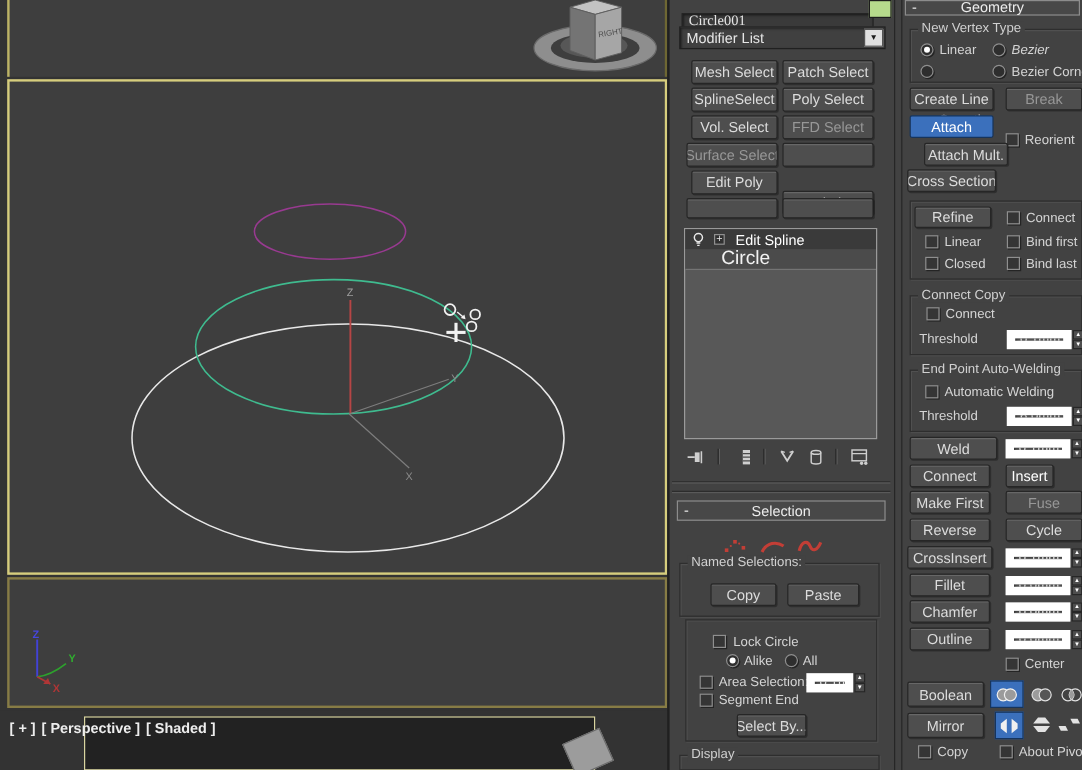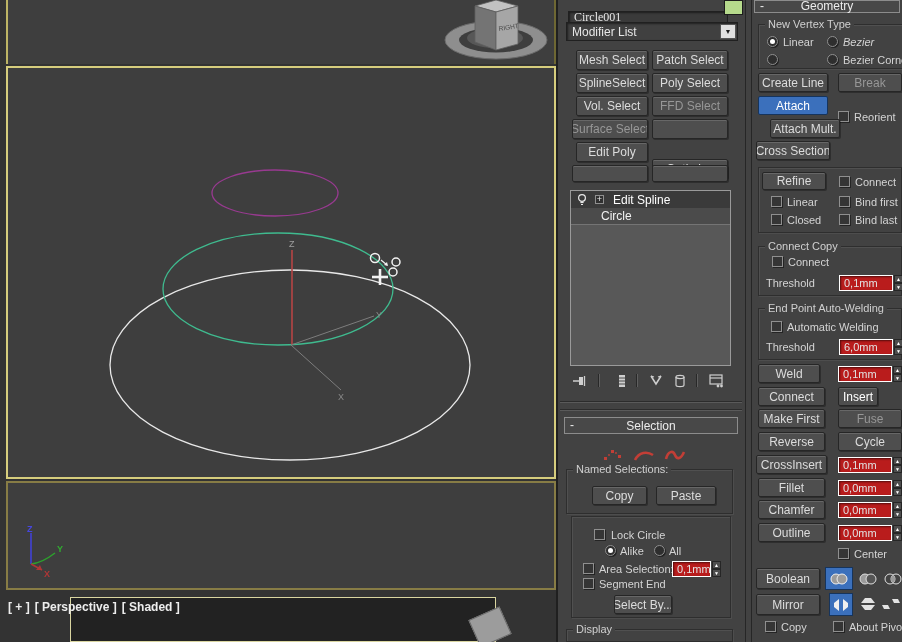--- a/index.html
+++ b/index.html
@@ -26,21 +26,21 @@
          box-shadow: inset 1px 1px 0 rgba(255,255,255,.08), 1px 1px 0 rgba(255,255,255,.06); }
   .grp-label { position:absolute; top:-7px; left:6px; background:#424242; padding:0 3px;
          font-size:11px; color:#d0d0d0; white-space:nowrap; }
   .rollout { position:absolute; height:17px; background:#484848; border:1px solid #8c8c8c;
          display:flex; align-items:center; justify-content:center; font-size:12px; color:#ececec; }
   .rollout .minus { position:absolute; left:5px; top:0px; font-size:12px; }
   .field { position:absolute; background:#3a3a3a; border:1px solid #202020;
          box-shadow:inset 1px 1px 2px rgba(0,0,0,.5); color:#e6e6e6; font-size:12px;
          display:flex; align-items:center; padding-left:5px; overflow:hidden; }
   .spin { position:absolute; display:flex; height:16px; }
-  .spin-field { background:#b91c1c; border:1px solid #ffffff; flex:1;
+  .spin-field { background:#737373; border:7px solid #ffffff; flex:1;
          box-shadow: inset 1px 1px 2px rgba(0,0,0,.55); color:#e2e2e2; font-size:11px;
          display:flex; align-items:center; padding-left:4px; overflow:hidden; }
   .spin-btns { width:9px; display:flex; flex-direction:column; margin-left:1px; }
   .spin-btns span { flex:1; background:#4e4e4e; border:1px solid #262626; color:#fff;
          font-size:5px; line-height:6px; text-align:center; }
   .groove { position:absolute; height:2px; border-top:1px solid #2c2c2c; border-bottom:1px solid #5a5a5a; }
   .sep { width:2px; height:13px; border-left:1px solid #282828; border-right:1px solid #5f5f5f; position:absolute; top:1px; }
   .vplabel { font-size:12px; font-weight:bold; color:#ededed; white-space:nowrap; }
 </style>
 </head>
@@ -141,21 +141,21 @@
   <div class="abs" style="left:12px;top:190px;width:161px;height:176px;background:#585858;border:1px solid #9a9a9a;">
     <div style="height:17px;background:#3a3a3a;display:flex;align-items:center;color:#fff;font-size:12px;">
       <svg style="margin-left:5px" width="12" height="14" viewBox="0 0 12 14">
         <circle cx="6" cy="5" r="3.4" fill="none" stroke="#e8e8e8" stroke-width="1.2"></circle>
         <line x1="4.4" y1="9.5" x2="7.6" y2="9.5" stroke="#e8e8e8" stroke-width="1.2"></line>
         <line x1="5" y1="11.5" x2="7" y2="11.5" stroke="#e8e8e8" stroke-width="1.2"></line>
       </svg>
       <div style="margin-left:7px;width:9px;height:9px;background:#303030;border:1px solid #909090;color:#e8e8e8;font-size:9px;line-height:7px;text-align:center;">+</div>
       <span style="margin-left:9px">Edit Spline</span>
     </div>
-    <div style="height:17px;background:#4b4b4b;border-bottom:1px solid #747474;display:flex;align-items:center;color:#f2f2f2;font-size:12px;padding-left:30px;">
+    <div style="height:17px;background:#4b4b4b;border-bottom:1px solid #747474;display:flex;align-items:center;color:#f2f2f2;font-size:16px;padding-left:30px;">
       <span>Circle</span>
     </div>
   </div>
 
   <div class="abs" style="left:12px;top:373px;width:161px;height:16px;">
     <svg style="position:absolute;left:2px" width="16" height="16" viewBox="0 0 16 16" stroke="#cfcfcf" fill="none">
       <line x1="1" y1="8" x2="7" y2="8" stroke-width="1.5"></line>
       <rect x="7" y="4" width="4" height="8" fill="#cfcfcf" stroke="none"></rect>
       <line x1="12.5" y1="3" x2="12.5" y2="13" stroke-width="1.3"></line>
     </svg>
@@ -304,21 +304,21 @@
     <div class="chk-label" style="left:7px;top:32px;">Threshold</div>
     <div class="spin" style="left:80px;top:30px;width:64px;">
       <div class="spin-field">6,0mm</div>
       <div class="spin-btns">
           <span>▲</span>
           <span>▼</span>
         </div>
     </div>
   </div>
 
-  <div class="btn" style="left:5px;top:364px;width:62px;">Weld</div>
+  <div class="btn" style="left:5px;top:364px;width:73px;">Weld</div>
   <div class="spin" style="left:85px;top:366px;width:64px;">
     <div class="spin-field">0,1mm</div>
     <div class="spin-btns">
         <span>▲</span>
         <span>▼</span>
       </div>
   </div>
 
   <div class="btn" style="left:5px;top:387px;width:67px;">Connect</div>
   <div class="btn bright" style="left:85px;top:387px;width:40px;">Insert</div>

